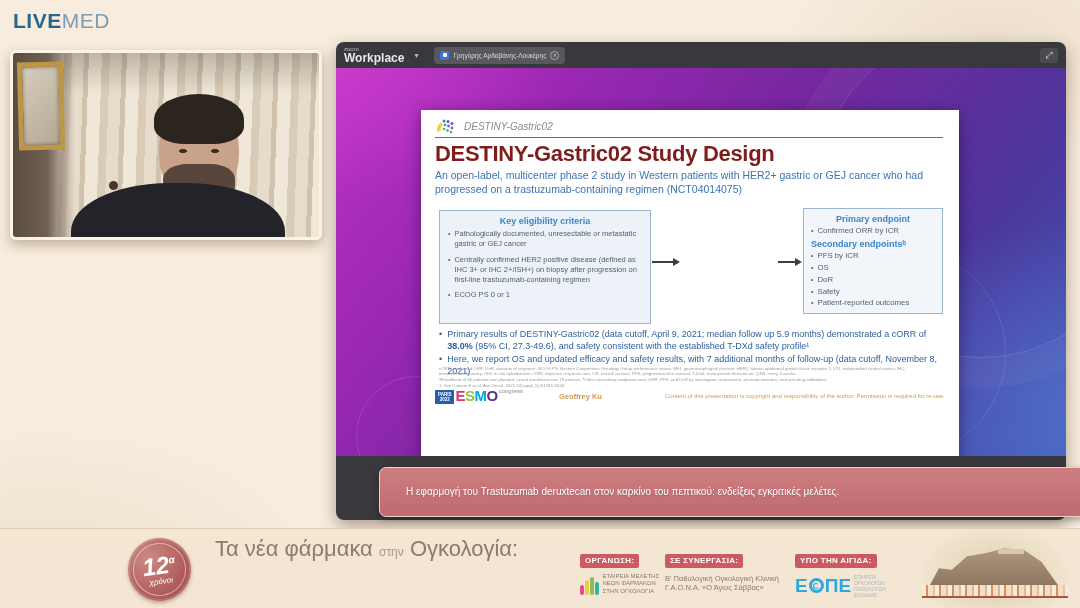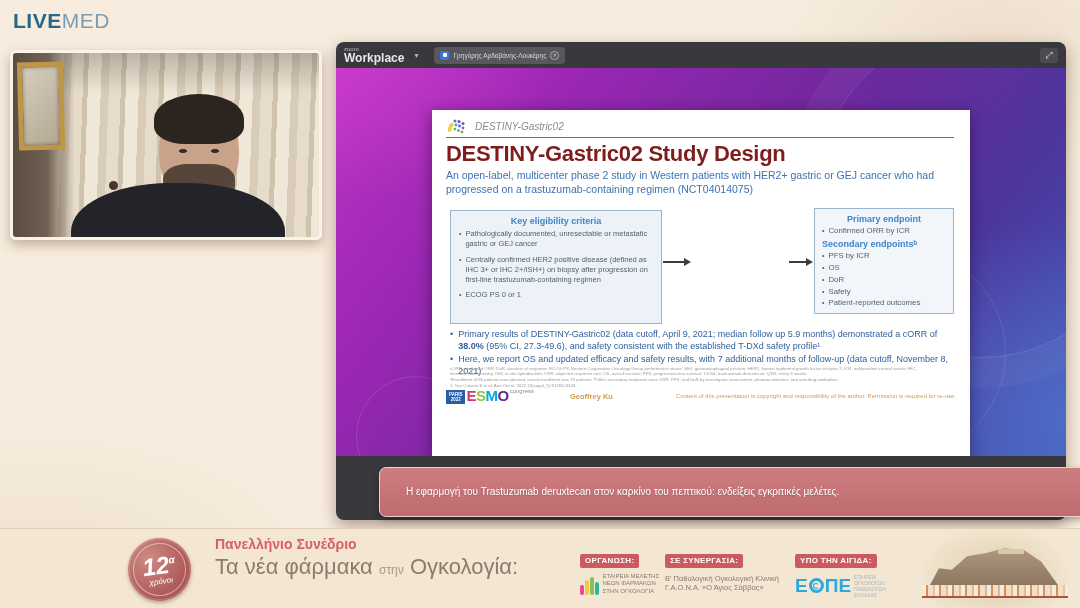--- a/index.html
+++ b/index.html
@@ -79,21 +79,21 @@
     background:
       radial-gradient(ellipse 420px 300px at 104% 88%, rgba(90,130,220,.55), rgba(0,0,0,0) 65%),
       radial-gradient(ellipse 420px 280px at -4% -8%, rgba(225,70,215,.5), rgba(0,0,0,0) 60%),
       linear-gradient(128deg, #bb33c3 0%, #9a27b3 24%, #74279f 48%, #4d359c 74%, #3f58b2 100%); }
   .ring { position:absolute; border:1px solid rgba(255,255,255,.14); border-radius:50%; }
   .r1 { width:330px; height:330px; right:-80px; top:-40px; box-shadow:0 0 0 30px rgba(255,255,255,.04); }
   .r2 { width:210px; height:210px; right:60px; top:180px; border-color:rgba(255,255,255,.10); }
   .r3 { width:120px; height:120px; left:20px; bottom:-40px; border-color:rgba(255,255,255,.12); }
 
   
-  .slide { position:absolute; left:96px; top:42px; width:538px; height:352px; background:#fff;
+  .slide { position:absolute; left:85px; top:42px; width:538px; height:352px; background:#fff;
     box-shadow:0 3px 14px rgba(20,0,40,.45); }
   .s-logo-row { position:absolute; left:14px; right:16px; top:6px; height:22px;
     display:flex; align-items:center; gap:7px; border-bottom:1.5px solid #7b5ea8; }
   .s-logo-text { font-size:10px; font-style:italic; color:#8a8a95; }
   .s-title { position:absolute; left:14px; top:31px; font-size:22px; font-weight:bold; color:#7f1d1d; letter-spacing:-.3px; }
   .s-sub { position:absolute; left:14px; right:16px; top:59px; font-size:10.5px; color:#3d72b4; line-height:1.3; }
 
   .box { position:absolute; background:#edf2f8; border:1px solid #9db6d0; }
   .elig { left:18px; top:100px; width:212px; height:114px; padding:5px 8px; }
   .elig h4 { font-size:9px; color:#3d85c8; text-align:center; margin-bottom:3px; }
@@ -338,21 +338,20 @@
       <div class="p-fort"></div>
       <div class="p-town"></div>
     </div>
 
     <div class="seal">
       <div class="s-num"><span>12</span><sup>α</sup></div>
       <div class="s-cap">χρόνοι</div>
     </div>
 
     <div class="conf">
-      <div class="c-label">Πανελλήνιο Συνέδριο</div>
       <div class="c-line2">
         <span>Τα νέα φάρμακα</span> <span class="conj">στην</span> <span>Ογκολογία:</span>
       </div>
     </div>
 
     <div class="f-col f-org">
       <span class="f-label">ΟΡΓΑΝΩΣΗ:</span>
       <div class="f-org-row">
         <span class="bars">
             <i class="b1"></i>

